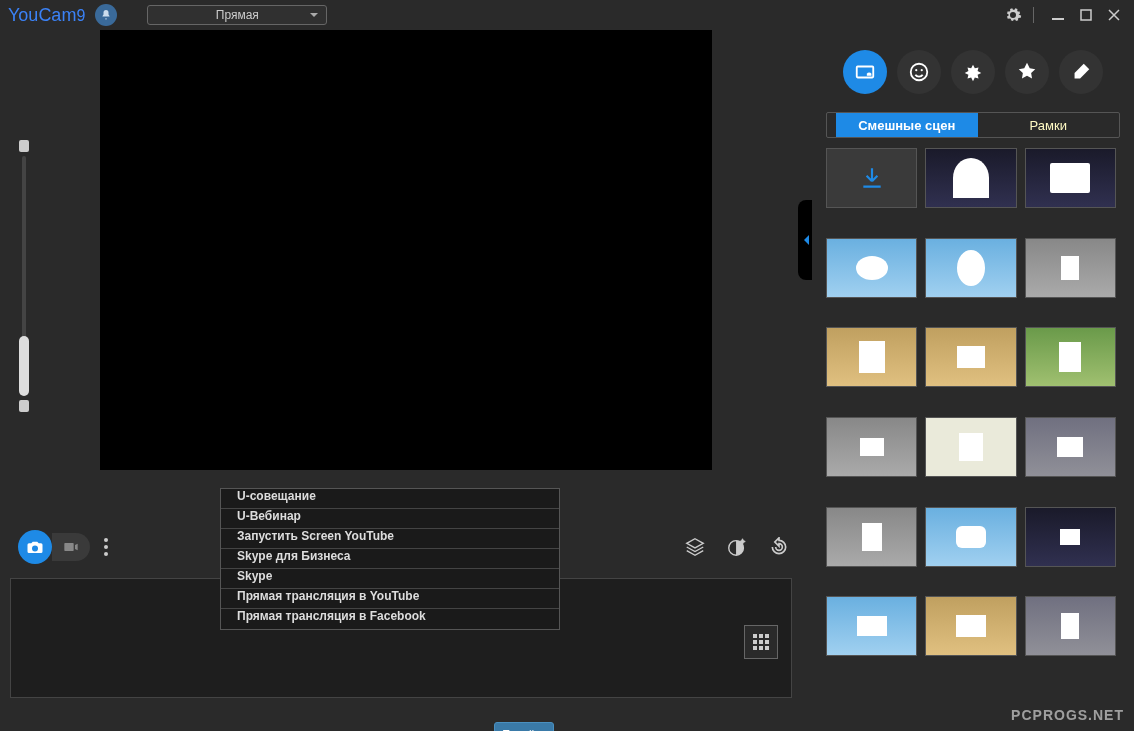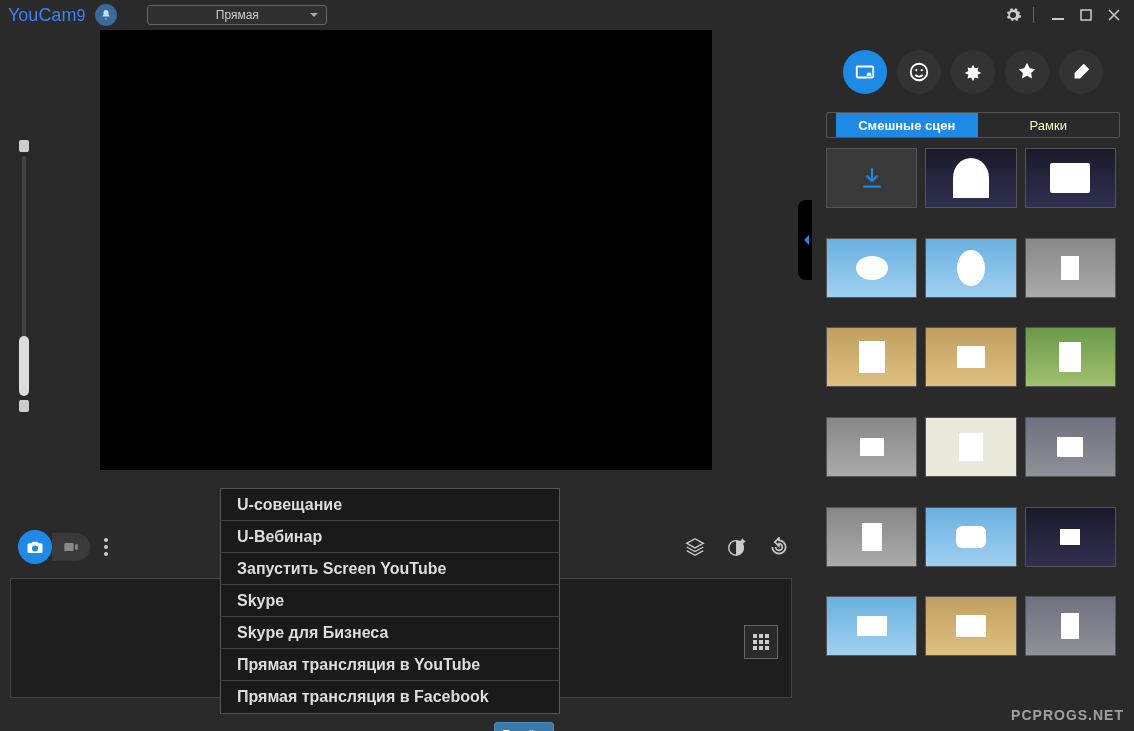--- a/index.html
+++ b/index.html
@@ -32,21 +32,21 @@
 .dots-btn span { width: 4px; height: 4px; background: #ccc; border-radius: 50%; }
 .toolbar-spacer { flex: 1; }
 .tool-icon { width: 30px; height: 30px; margin-left: 12px; display: flex; align-items: center; justify-content: center; color: #ccc; }
 
 .thumb-strip { position: absolute; top: 548px; left: 10px; right: 20px; height: 120px; border: 1px solid #444; background: #1e1e1e; }
 .grid-btn { position: absolute; right: 34px; top: 595px; width: 34px; height: 34px; border: 1px solid #666; display: flex; align-items: center; justify-content: center; background: #2a2a2a; }
 .goto-btn { position: absolute; left: 494px; top: 692px; width: 60px; height: 24px; border: 1px solid #4a90c0; background: #3a7aa8; color: #fff; font-size: 11px; border-radius: 3px; display: flex; align-items: center; justify-content: center; }
 
 
 .ctx-menu { position: absolute; left: 220px; top: 458px; width: 340px; background: #1a1a1a; border: 1px solid #555; z-index: 10; }
-.ctx-item { height: 32px; padding: 0 16px; display: flex; align-items: center; font-size: 16px; font-weight: bold; color: #ddd; border-bottom: 1px solid #444; }
+.ctx-item { height: 20px; padding: 0 16px; display: flex; align-items: flex-start; font-size: 12px; font-weight: bold; color: #ddd; border-bottom: 1px solid #444; }
 .ctx-item:last-child { border-bottom: none; }
 
 
 .right-panel { position: absolute; right: 0; top: 30px; width: 322px; bottom: 0; background: #2a2a2a; }
 .collapse-tab { position: absolute; left: -14px; top: 170px; width: 14px; height: 80px; background: #000; border-radius: 8px 0 0 8px; display: flex; align-items: center; justify-content: center; }
 .collapse-tab::before { content: ''; border: 5px solid transparent; border-right-color: #1e8ae6; margin-right: 3px; }
 .cat-row { display: flex; gap: 10px; padding: 20px 14px 10px; justify-content: center; }
 .cat-btn { width: 44px; height: 44px; border-radius: 50%; background: #333; display: flex; align-items: center; justify-content: center; color: #fff; }
 .cat-btn.active { background: #1e8ae6; }
 .cat-btn svg { width: 22px; height: 22px; }
@@ -180,24 +180,24 @@
     <div class="ctx-item">
         <span>U-совещание</span>
       </div>
     <div class="ctx-item">
         <span>U-Вебинар</span>
       </div>
     <div class="ctx-item">
         <span>Запустить Screen YouTube</span>
       </div>
     <div class="ctx-item">
+        <span>Skype для Бизнеса</span>
+      </div>
+    <div class="ctx-item">
         <span>Skype</span>
-      </div>
-    <div class="ctx-item">
-        <span>Skype для Бизнеса</span>
       </div>
     <div class="ctx-item">
         <span>Прямая трансляция в YouTube</span>
       </div>
     <div class="ctx-item">
         <span>Прямая трансляция в Facebook</span>
       </div>
   </div>
 </div>
 

